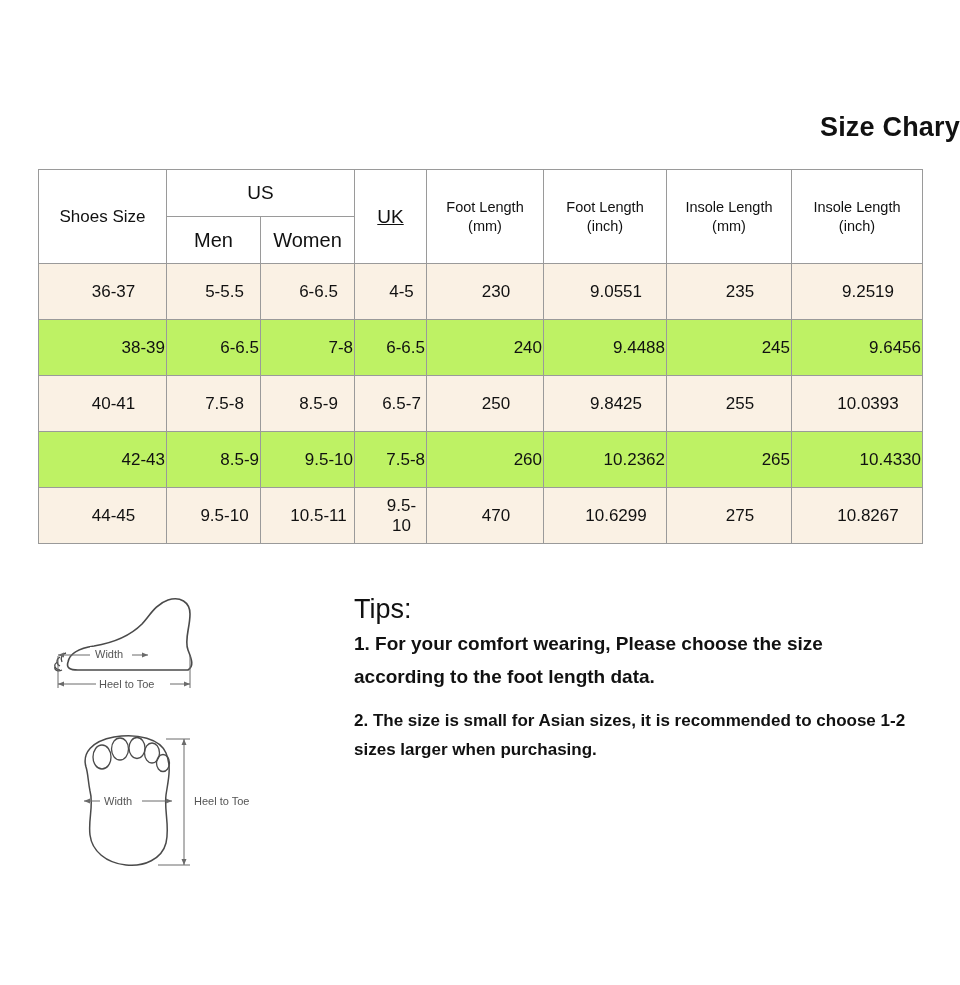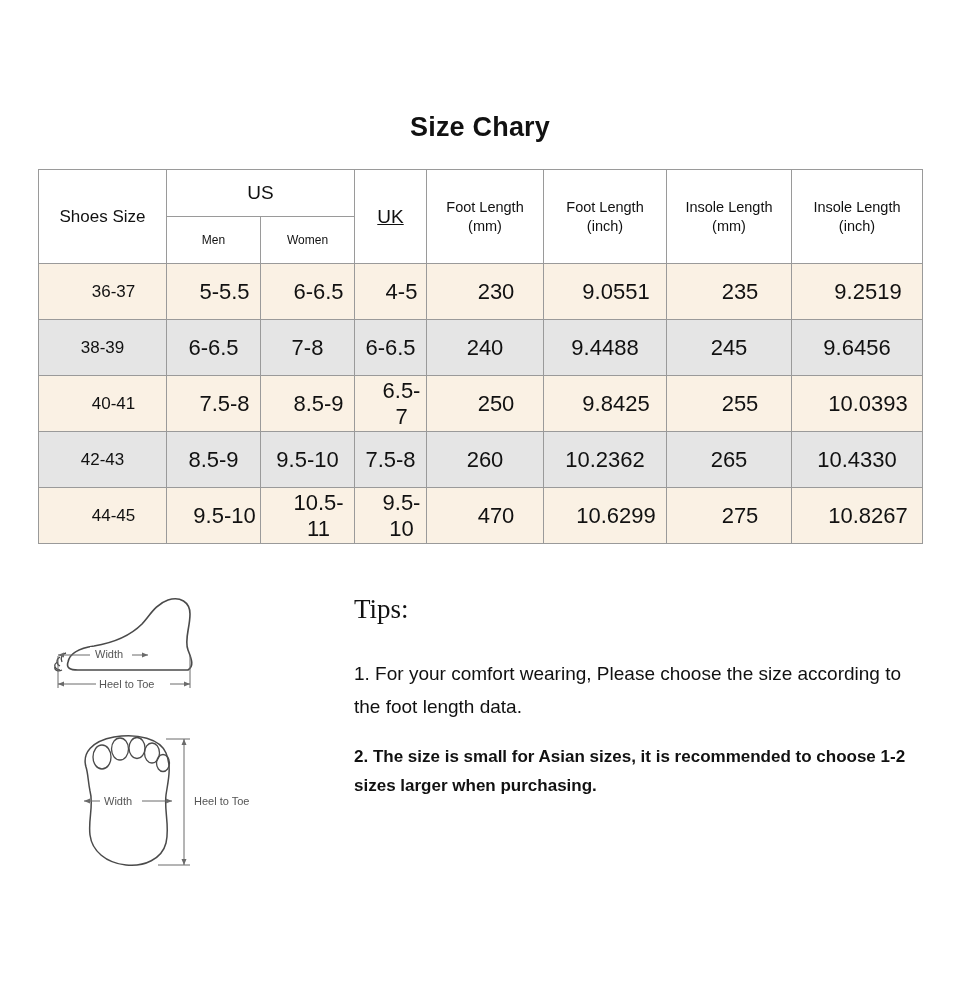--- a/index.html
+++ b/index.html
@@ -14,21 +14,21 @@
     color: #1a1a1a;
     position: relative;
     overflow: hidden;
   }
   .page {
     width: 960px;
     height: 985px;
     position: relative;
   }
   .title {
-    text-align: center;
+    text-align: right;
     font-size: 27px;
     font-weight: bold;
     color: #111111;
     margin-top: 112px;
     letter-spacing: 0.2px;
   }
   .table-wrap {
     margin: 26px 38px 0 38px;
   }
   table.size-table {
@@ -44,21 +44,21 @@
     font-weight: normal;
     color: #111;
   }
   thead th {
     height: 44px;
   }
   .th-main {
     font-size: 17px;
   }
   .th-sub {
-    font-size: 12px;
+    font-size: 20px;
   }
   .th-small {
     font-size: 14.5px;
     line-height: 1.25;
   }
   .th-us {
     font-size: 19px;
   }
   .th-uk {
     font-size: 19px;
@@ -68,28 +68,29 @@
   .col-men { width: 94px; }
   .col-women { width: 94px; }
   .col-uk { width: 72px; }
   .col-fl-mm { width: 117px; }
   .col-fl-in { width: 123px; }
   .col-il-mm { width: 125px; }
   .col-il-in { width: 131px; }
 
   tbody td {
     height: 53px;
-    font-size: 22px;
+    font-size: 17px;
   }
   tbody tr.odd td {
     background: #faf1e4;
     padding-left: 23px;
   }
   tbody tr.even td {
-    background: #e5e5e5;
+    background: #bef264;
+    text-align: right;
   }
   tbody td.first-col {
     font-size: 17px;
   }
 
   .lower {
     position: relative;
     margin-top: 36px;
     display: flex;
     padding-left: 38px;
@@ -102,29 +103,29 @@
     margin-bottom: 14px;
   }
   .tips {
     flex: 1;
     padding-left: 16px;
     padding-top: 14px;
   }
   .tips-title {
     font-size: 27px;
     color: #111;
-    margin-bottom: 32px;
-    font-family: Liberation Serif, serif;
+    margin-bottom: 2px;
   }
   .tip-1 {
     font-size: 19px;
     line-height: 1.75;
     color: #111;
-    margin-bottom: 18px;
+    margin-bottom: 12px;
     max-width: 560px;
+    font-weight: bold;
   }
   .tip-2 {
     font-size: 17px;
     font-weight: bold;
     line-height: 1.75;
     color: #111;
     max-width: 560px;
   }
   .diag-label {
     font-size: 11px;

